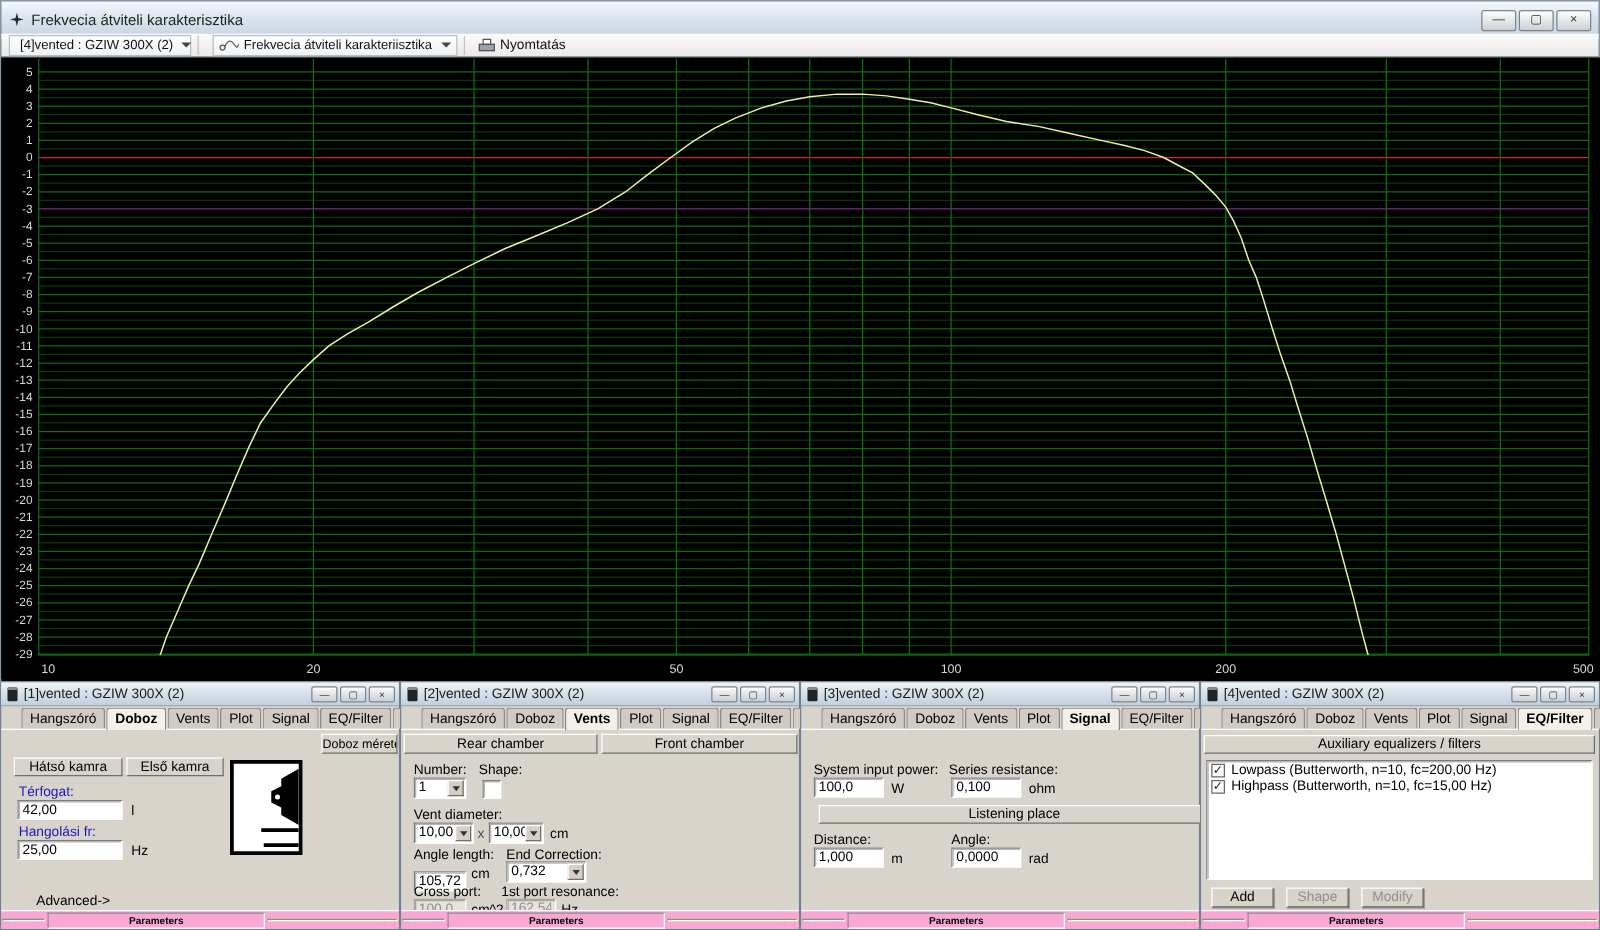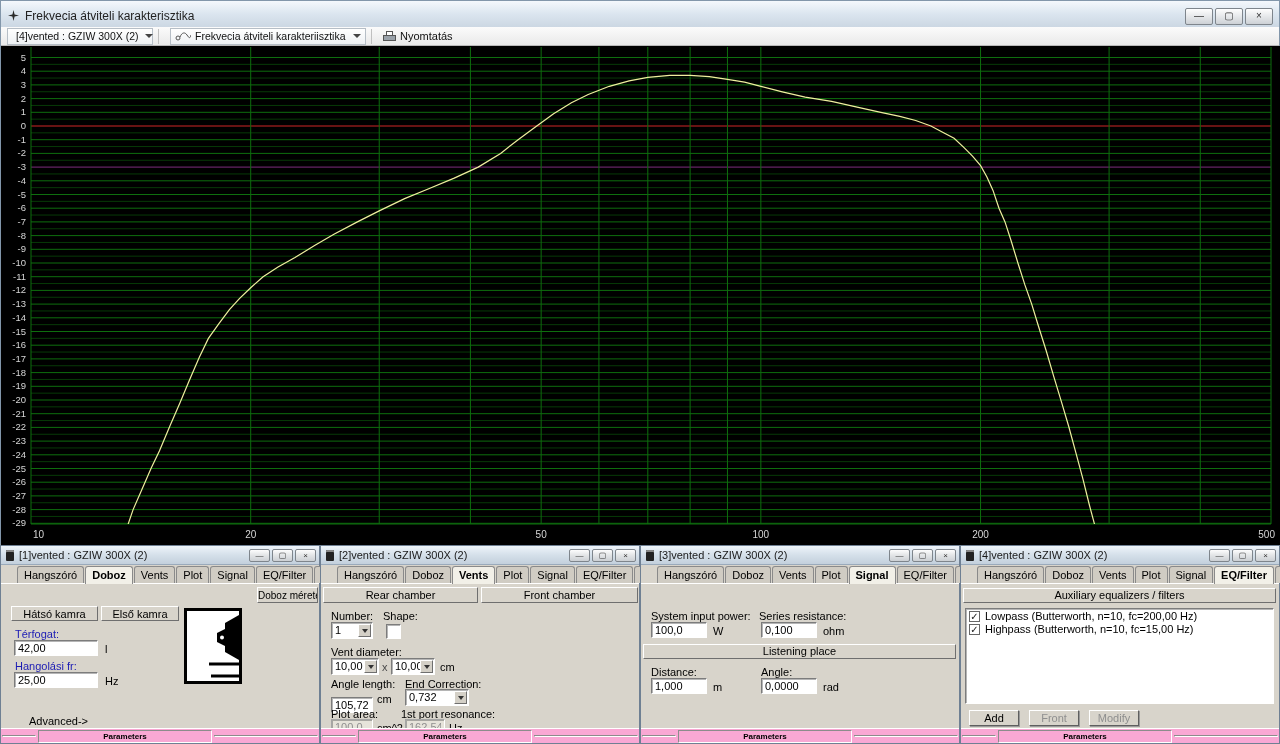--- a/index.html
+++ b/index.html
@@ -358,21 +358,21 @@
     </span>
     <span class="unit" style="left:119px;top:77px">cm</span>
     <span class="lbl" style="left:10px;top:94px">Angle length:</span>
     <span class="lbl" style="left:84px;top:94px">End Correction:</span>
     <input class="sunken" style="position: absolute; left: 10px; top: 113px; width: 42px; height: 16px;" value="105,72">
     <span class="unit" style="left:56px;top:109px">cm</span>
     <span class="combo sunken" style="left:84px;top:105px;width:64px;height:17px">
       <span class="val" style="padding:1px 3px">0,732</span>
       <span class="dd-arrow-btn"></span>
     </span>
-    <span class="lbl" style="left:10px;top:124px">Plot area:</span>
+    <span class="lbl" style="left:10px;top:124px">Cross port:</span>
     <span class="lbl" style="left:80px;top:124px">1st port resonance:</span>
     <input class="sunken disabled" style="position: absolute; left: 10px; top: 135px; width: 42px; height: 16px;" value="100,0">
     <span class="unit" style="left:56px;top:138px">cm^2</span>
     <input class="sunken disabled" style="position: absolute; left: 84px; top: 135px; width: 40px; height: 16px;" value="162,54">
     <span class="unit" style="left:128px;top:138px">Hz</span>
   </div>
   <div class="statusbar">
     <span class="sb-cell sb-left"></span>
     <span class="sb-cell sb-params">Parameters</span>
     <span class="sb-cell sb-yellow"></span>
@@ -398,21 +398,21 @@
       <span class="tab">EQ/Filter</span>
       <span class="tab">Project</span>
     </div>
   <div class="cw-content">
     <span class="lbl" style="left:10px;top:26px">System input power:</span>
     <span class="lbl" style="left:118px;top:26px">Series resistance:</span>
     <input class="sunken" style="position: absolute; left: 10px; top: 38px; width: 56px; height: 16px;" value="100,0">
     <span class="unit" style="left:72px;top:41px">W</span>
     <input class="sunken" style="position: absolute; left: 120px; top: 38px; width: 56px; height: 16px;" value="0,100">
     <span class="unit" style="left:182px;top:41px">ohm</span>
-    <div class="raised" style="position:absolute;left:2px;top:60px;width:313px;height:15px">Listening place</div>
+    <div class="raised" style="position:absolute;left:14px;top:60px;width:313px;height:15px">Listening place</div>
     <span class="lbl" style="left:10px;top:82px">Distance:</span>
     <span class="lbl" style="left:120px;top:82px">Angle:</span>
     <input class="sunken" style="position: absolute; left: 10px; top: 94px; width: 56px; height: 16px;" value="1,000">
     <span class="unit" style="left:72px;top:97px">m</span>
     <input class="sunken" style="position: absolute; left: 120px; top: 94px; width: 56px; height: 16px;" value="0,0000">
     <span class="unit" style="left:182px;top:97px">rad</span>
   </div>
   <div class="statusbar">
     <span class="sb-cell sb-left"></span>
     <span class="sb-cell sb-params">Parameters</span>
@@ -445,21 +445,21 @@
         <div class="filter-row">
           <span class="checkbox">✓</span>
           <span>Lowpass (Butterworth, n=10, fc=200,00 Hz)</span>
         </div>
         <div class="filter-row">
           <span class="checkbox">✓</span>
           <span>Highpass (Butterworth, n=10, fc=15,00 Hz)</span>
         </div>
       </div>
     <button class="pushbtn" style="left:8px;top:126px;width:50px;height:16px">Add</button>
-    <button class="pushbtn disabled" style="left:68px;top:126px;width:50px;height:16px">Front</button>
+    <button class="pushbtn disabled" style="left:68px;top:126px;width:50px;height:16px">Shape</button>
     <button class="pushbtn disabled" style="left:128px;top:126px;width:50px;height:16px">Modify</button>
   </div>
   <div class="statusbar">
     <span class="sb-cell sb-left"></span>
     <span class="sb-cell sb-params">Parameters</span>
     <span class="sb-cell sb-yellow"></span>
   </div>
 </div>
 
 </body></html>

